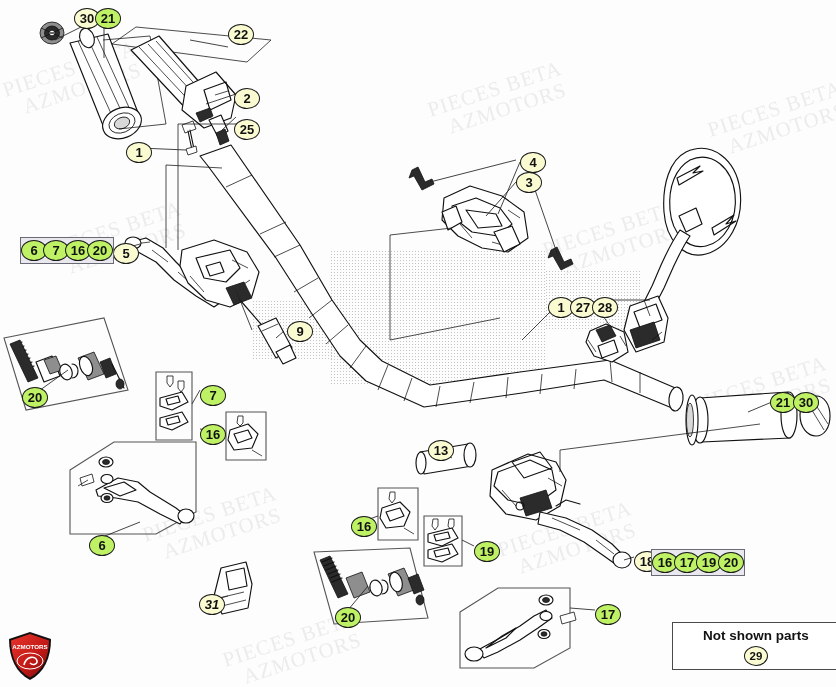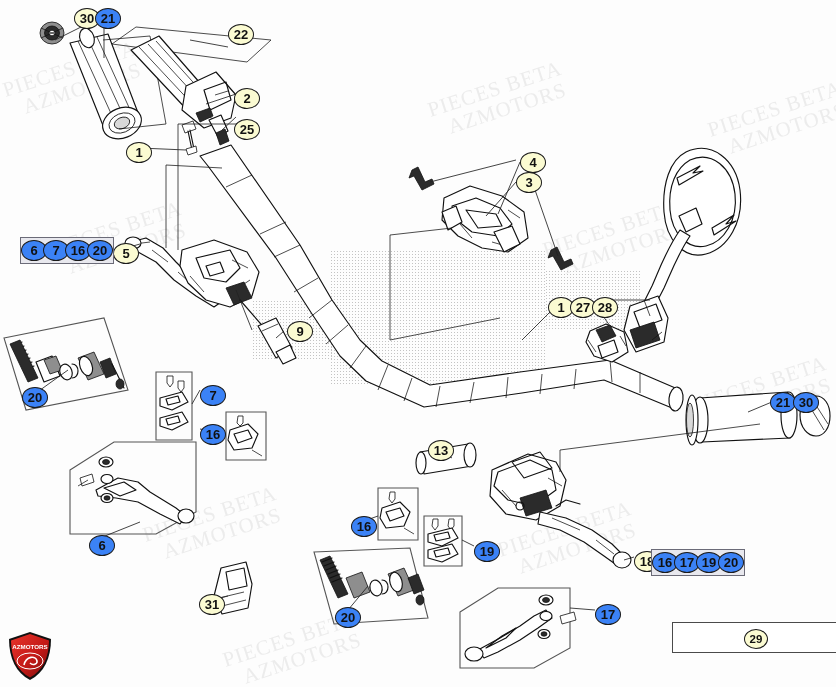--- a/index.html
+++ b/index.html
@@ -20,21 +20,21 @@
 
   
   #art{position:absolute;left:0;top:0;z-index:3;}
 
   
   .cal{position:absolute;z-index:6;width:26px;height:21px;border-radius:50%;
        border:1.3px solid #1a1a1a;display:flex;align-items:center;
        justify-content:center;font-size:13px;font-weight:700;color:#111;
        font-family:"Liberation Sans",sans-serif;box-sizing:border-box;}
   .cal.y{background:#fbfbd2;}
-  .cal.c{background:#3b82f6;}
+  .cal.c{background:#bef264;}
   .calgrp{position:absolute;z-index:6;display:flex;align-items:center;}
   .calgrp.boxed{border:1.4px solid #6b6b78;background:#e8e8ee;padding:2px;}
   .calgrp .cal{position:static;margin:0 -2px;}
 
   
   #legend{position:absolute;z-index:7;border:1.6px solid #4a4a4a;background:#fff;
           text-align:center;font-size:13.5px;font-weight:700;color:#111;
           padding:5px 9px 3px;line-height:1.25;}
   #legend .lg-num{display:inline-flex;align-items:center;justify-content:center;
           width:22px;height:18px;border-radius:50%;border:1.2px solid #1a1a1a;
@@ -400,21 +400,21 @@
       <div class="cal y" style="left: 234px; top: 111px; margin-top: 8px;">25</div>
       <div class="cal y" style="left: 126px; top: 142px;">1</div>
       <div class="cal y" style="left: 520px; top: 152px;">4</div>
       <div class="cal y" style="left: 516px; top: 172px;">3</div>
       <div class="cal y" style="left: 113px; top: 243px;">5</div>
       <div class="cal y" style="left: 287px; top: 321px;">9</div>
       <div class="cal c" style="left: 22px; top: 387px;">20</div>
       <div class="cal c" style="left: 200px; top: 385px;">7</div>
       <div class="cal c" style="left: 200px; top: 424px;">16</div>
       <div class="cal c" style="left: 89px; top: 535px;">6</div>
-      <div class="cal y" style="left: 199px; top: 594px;">31</div>
+      <div class="cal y" style="left: 199px; top: 594px; font-style: italic;">31</div>
       <div class="cal c" style="left: 335px; top: 607px;">20</div>
       <div class="cal c" style="left: 351px; top: 516px;">16</div>
       <div class="cal c" style="left: 474px; top: 541px;">19</div>
       <div class="cal y" style="left: 428px; top: 440px;">13</div>
       <div class="cal y" style="left: 634px; top: 551px;">18</div>
       <div class="cal c" style="left: 595px; top: 604px;">17</div>
       <div class="cal c" style="left: 770px; top: 392px;">21</div>
       <div class="cal c" style="left: 793px; top: 392px;">30</div>
       <div class="calgrp boxed" style="left: 20px; top: 237px;">
         <div class="cal c">6</div>
@@ -429,20 +429,21 @@
       </div>
       <div class="calgrp boxed" style="left: 651px; top: 549px;">
         <div class="cal c">16</div>
         <div class="cal c">17</div>
         <div class="cal c">19</div>
         <div class="cal c">20</div>
       </div>
     </div>
 
   <div id="legend" style="left:672px;top:622px;width:148px;">
+    <div>Not shown parts</div>
     <div class="lg-num">29</div>
   </div>
 
   <div id="logo" style="left:6px;top:630px;width:48px;height:52px;">
     <svg width="48" height="52" viewBox="0 0 48 52">
       <defs>
         <linearGradient id="shg" x1="0" y1="0" x2="1" y2="1">
           <stop offset="0%" stop-color="#e8342b"></stop>
           <stop offset="55%" stop-color="#c41a17"></stop>
           <stop offset="100%" stop-color="#7d0d0b"></stop>

